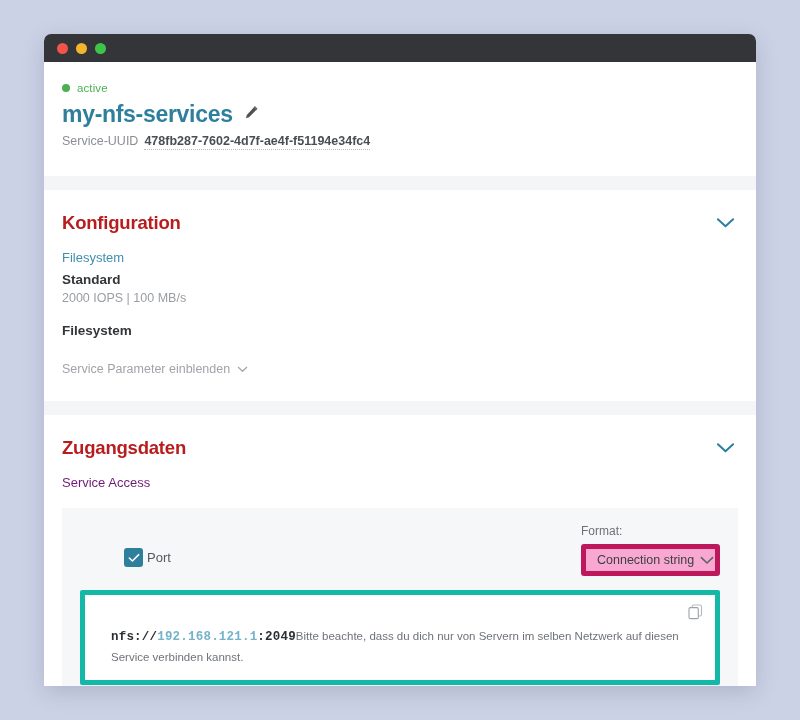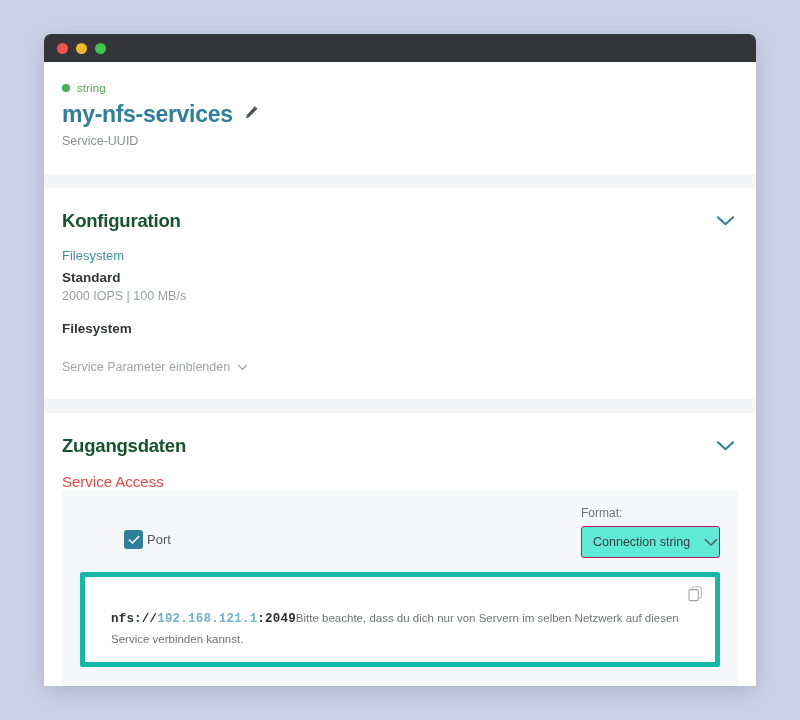--- a/index.html
+++ b/index.html
@@ -109,21 +109,21 @@
 
   .section-head {
     display: flex;
     align-items: center;
     justify-content: space-between;
     margin-bottom: 14px;
   }
   .section-title {
     font-size: 18.5px;
     font-weight: bold;
-    color: #14532d;
+    color: #b91c1c;
     letter-spacing: -.2px;
   }
   .chev-btn {
     width: 26px; height: 26px;
     display: flex; align-items: center; justify-content: center;
     cursor: pointer;
   }
 
   .field-label {
     font-size: 13px;
@@ -147,22 +147,23 @@
     color: #a0a4a9;
     display: inline-flex;
     align-items: center;
     gap: 7px;
     cursor: pointer;
     margin-top: 20px;
   }
 
   
   .subsection-label {
-    font-size: 15px;
-    color: #ef4444;
+    font-size: 13px;
+    color: #701a75;
+    margin-bottom: 18px;
   }
 
   .access-box {
     background: #f6f7f8;
     padding: 16px 18px 18px 18px;
   }
 
   .access-top {
     display: flex;
     align-items: flex-end;
@@ -183,22 +184,22 @@
 
   .format-group { display: flex; flex-direction: column; }
   .format-label {
     font-size: 12px;
     color: #6e7276;
     margin-bottom: 6px;
   }
   .select {
     width: 139px;
     height: 32px;
-    background: #5eead4;
-    border: 1px solid #be185d;
+    background: #f9a8d4;
+    border: 5px solid #be185d;
     border-radius: 3px;
     display: flex;
     align-items: center;
     justify-content: space-between;
     padding: 0 1px 0 11px;
     cursor: pointer;
   }
   .select-value { font-size: 12.5px; color: #3c4044; }
 
   .conn-box {
@@ -246,35 +247,36 @@
       <span class="dot yellow"></span>
       <span class="dot green"></span>
     </div>
 
     <div class="win-body">
 
       <div class="panel hdr">
 
         <div class="status-row">
           <span class="status-dot"></span>
-          <span class="status-text">string</span>
+          <span class="status-text">active</span>
         </div>
 
         <div class="title-row">
           <span class="svc-title">my-nfs-services</span>
           <span class="pencil">
             <svg width="15" height="15" viewBox="0 0 16 16">
               <path d="M11.6 1.3 L14.3 4 L5.3 13 L2 14 L3 10.7 Z" fill="#4d5257"></path>
               <path d="M11.6 1.3 L14.3 4 L13.1 5.2 L10.4 2.5 Z" fill="#6b7075"></path>
             </svg>
           </span>
         </div>
 
         <div class="uuid-row">
           <span>Service-UUID</span>
+          <span class="uuid-val">478fb287-7602-4d7f-ae4f-f51194e34fc4</span>
         </div>
       </div>
 
       <div class="band"></div>
 
       <div class="panel section">
 
         <div class="section-head">
           <span class="section-title">Konfiguration</span>
           <span class="chev-btn">

